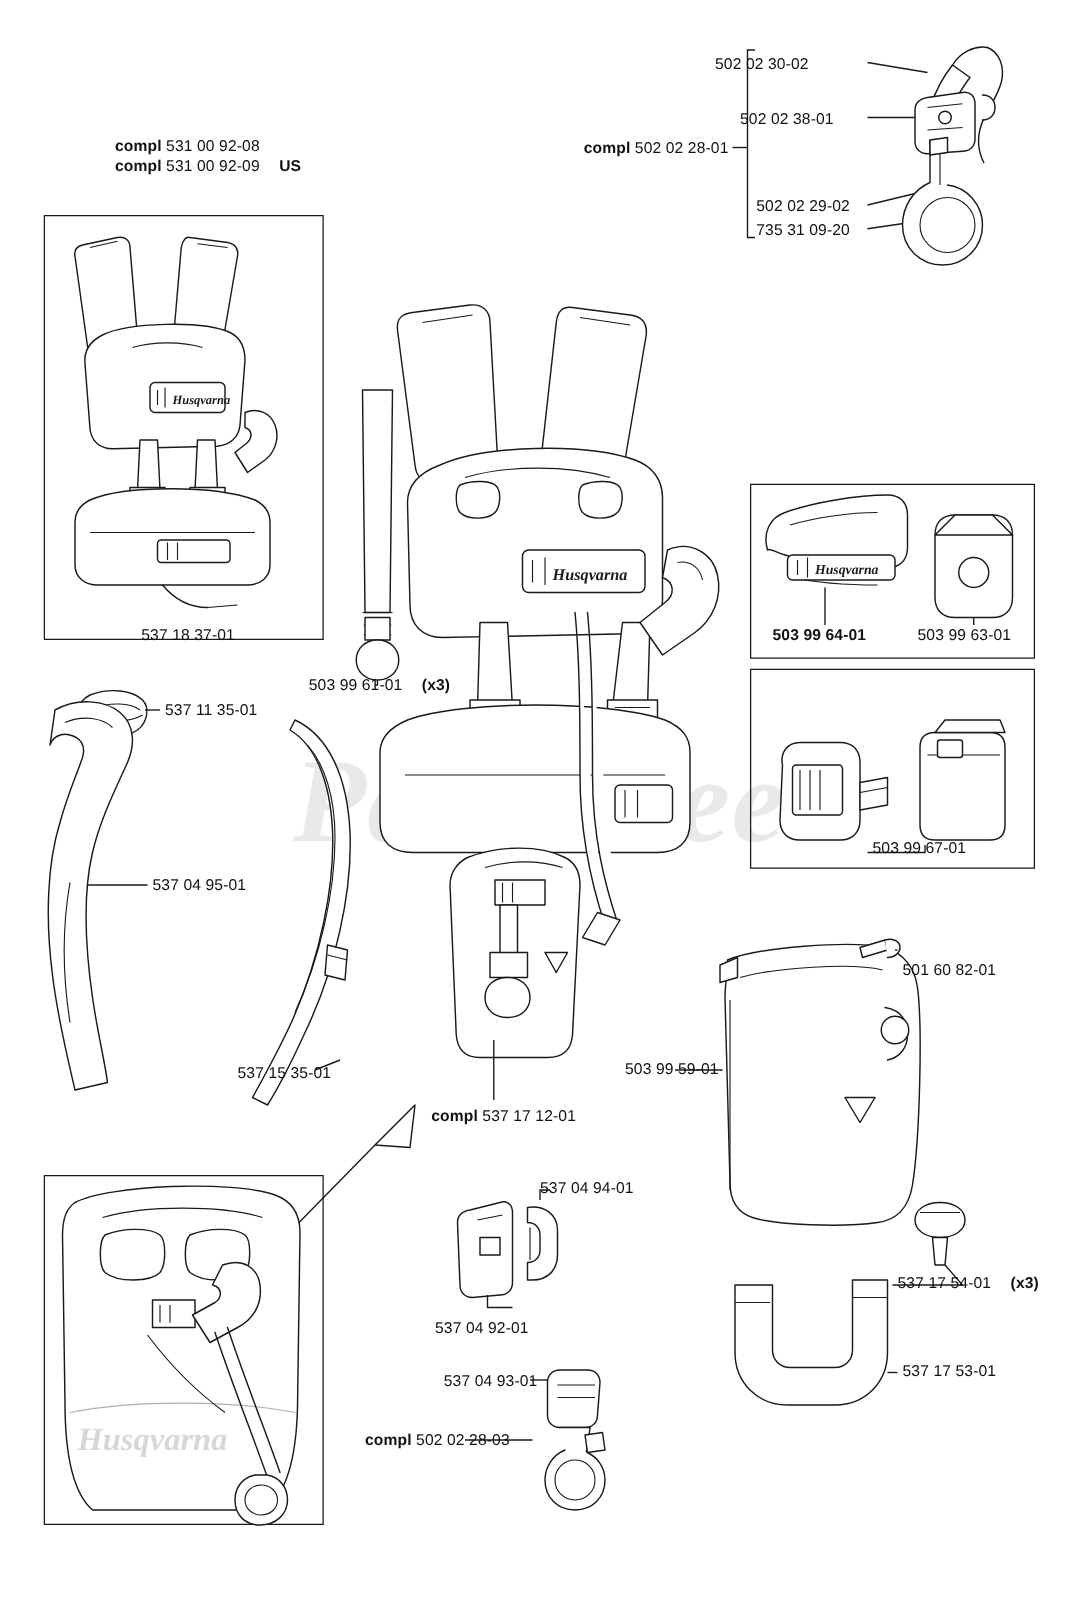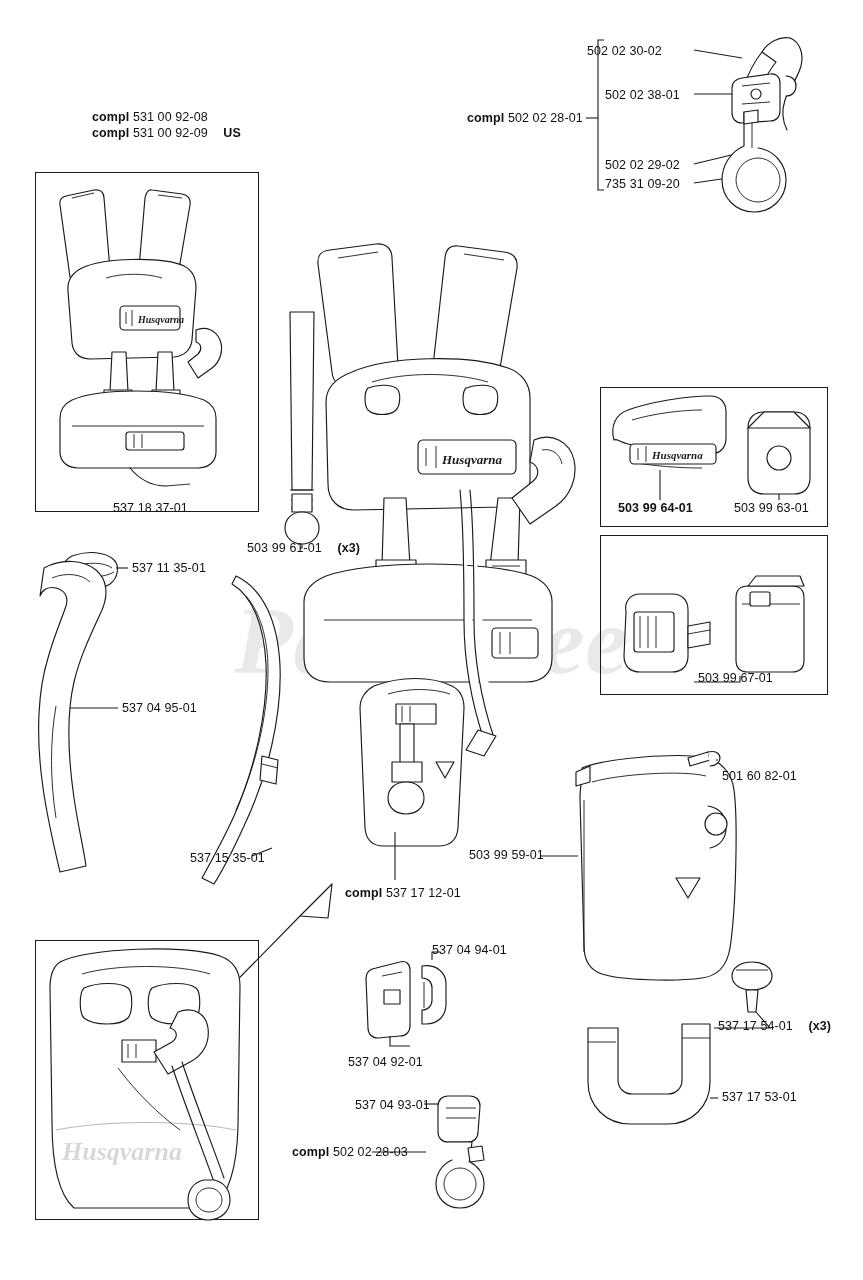--- a/index.html
+++ b/index.html
@@ -339,25 +339,25 @@
 
   <div class="label" style="left:113px;top:501px;">
     <span>537 18 37-01</span>
   </div>
 
   <div class="label" style="left:247px;top:541px;text-align:center;">
     <span>503 99 61-01</span>
     <b>(x3)</b>
   </div>
 
-  <div class="label" style="left:587px;top:44px;">
+  <div class="label" style="left:572px;top:44px;">
     <span>502 02 30-02</span>
   </div>
 
-  <div class="label" style="left:605px;top:88px;text-align:right;">
+  <div class="label" style="left:592px;top:88px;text-align:right;">
     <span>502 02 38-01</span>
   </div>
 
   <div class="label" style="left:605px;top:158px;">
     <span>502 02 29-02</span>
   </div>
 
   <div class="label" style="left:605px;top:177px;">
     <span>735 31 09-20</span>
   </div>
@@ -389,21 +389,21 @@
 
   <div class="label" style="left:190px;top:851px;">
     <span>537 15 35-01</span>
   </div>
 
   <div class="label" style="left:333px;top:886px;">
     <b>compl</b>
     <span>537 17 12-01</span>
   </div>
 
-  <div class="label" style="left:469px;top:848px;">
+  <div class="label" style="left:500px;top:848px;">
     <span>503 99 59-01</span>
   </div>
 
   <div class="label" style="left:722px;top:769px;">
     <span>501 60 82-01</span>
   </div>
 
   <div class="label" style="left:718px;top:1019px;">
     <span>537 17 54-01</span>
     <b>(x3)</b>

